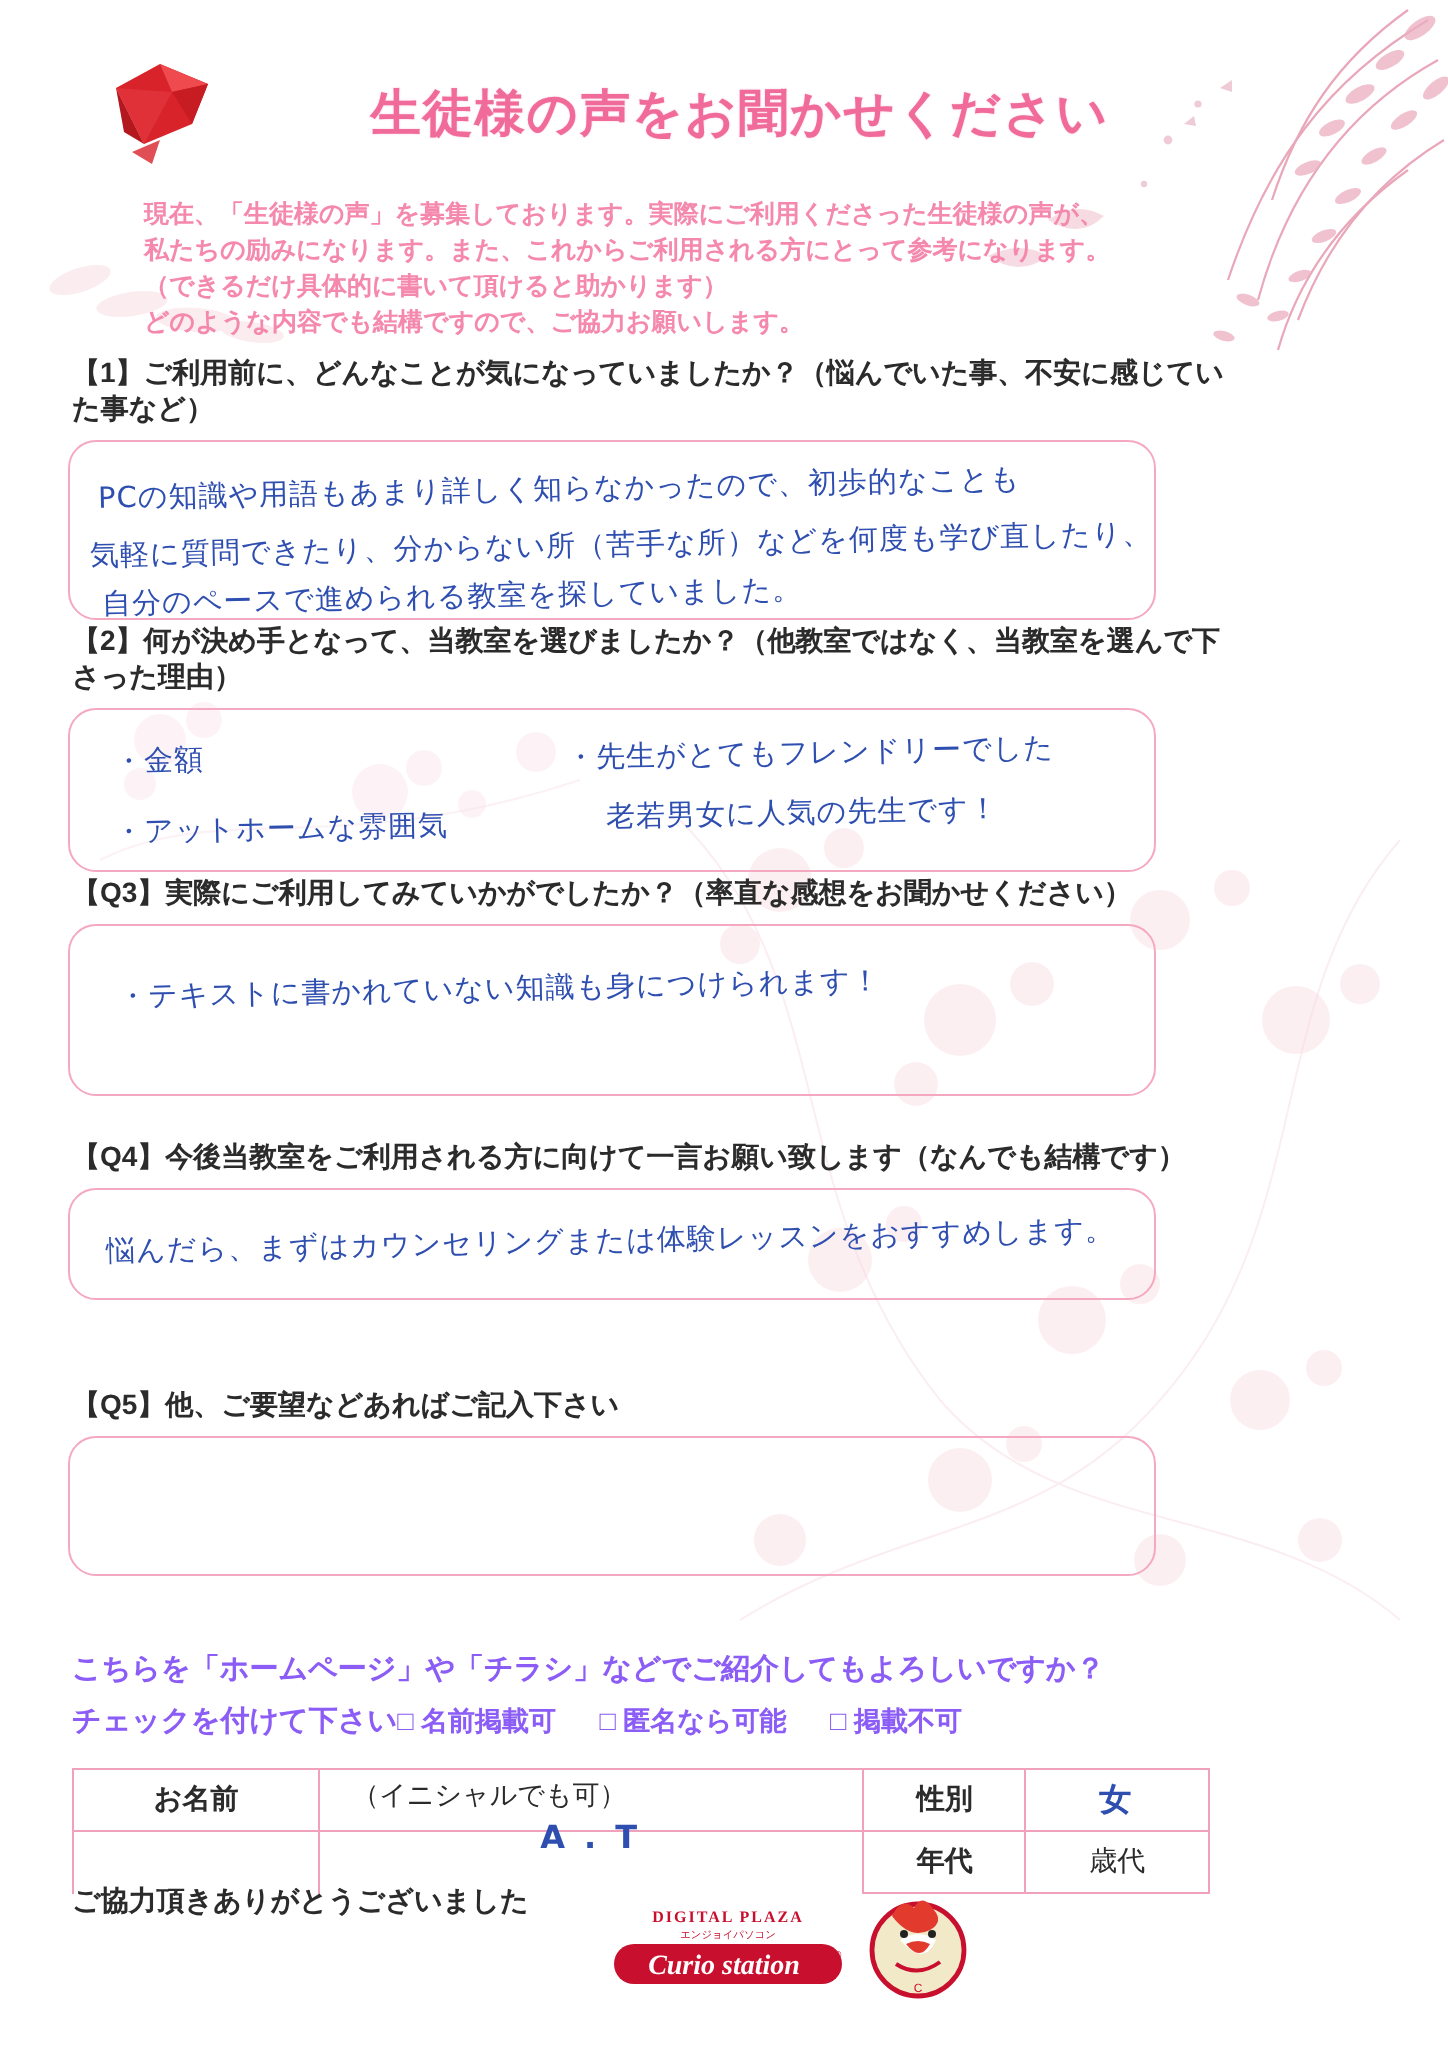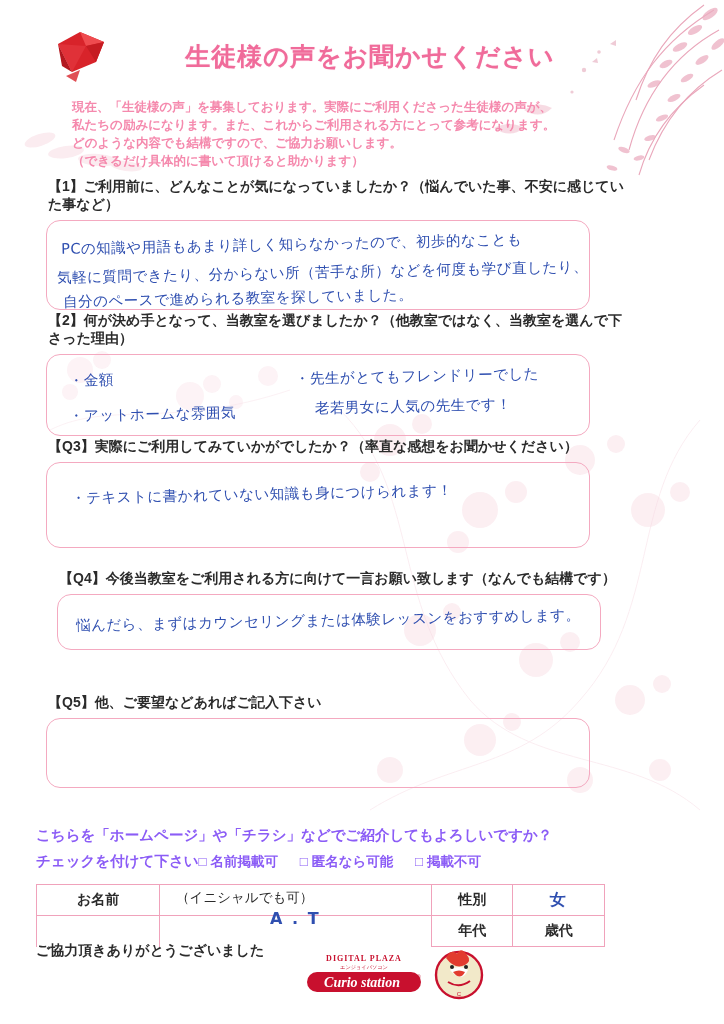--- a/index.html
+++ b/index.html
@@ -66,21 +66,21 @@
     left: 72px; top: 98px;
     width: 560px;
     font-size: 12.5px;
     line-height: 18px;
     color: #f589ad;
     font-weight: bold;
   }
   .lead div { white-space: nowrap; }
 
   
-  .qblock { position: absolute; left: 12px; width: 612px; }
+  .qblock { position: absolute; left: 0; width: 612px; }
   .qlabel {
     font-size: 14px;
     font-weight: bold;
     color: #2b2b2b;
     padding-left: 36px;
   }
   .answer-box {
     position: relative;
     margin: 6px 34px 0 34px;
     border: 1.6px solid #f4a9c0;
@@ -120,21 +120,21 @@
     font-size: 14px;
   }
   .nametable td {
     border: 1.3px solid #f0a2bb;
     height: 28px;
     text-align: center;
     color: #2b2b2b;
     font-weight: bold;
   }
   .nametable td.value {
-    font-weight: bold;
+    font-weight: normal;
     margin-left: 15px;
   }
   .hand-ink {
     color: #2f4fb0;
     font-family: "DejaVu Sans", sans-serif;
     font-size: 16px;
     letter-spacing: 2px;
   }
 
   .thanks {
@@ -259,22 +259,22 @@
       <polygon points="6,16 20,44 10,38" fill="#b3181f"></polygon>
       <polygon points="28,4 52,14 34,18" fill="#ef4b4f"></polygon>
       <polygon points="34,18 52,14 44,34" fill="#c61c22"></polygon>
       <polygon points="6,16 34,18 20,44" fill="#e03138"></polygon>
       <polygon points="14,48 28,42 24,54" fill="#d8232a" opacity=".8"></polygon>
     </svg>
     <div class="title">生徒様の声をお聞かせください</div>
     <div class="lead">
       <div>現在、「生徒様の声」を募集しております。実際にご利用くださった生徒様の声が、</div>
       <div>私たちの励みになります。また、これからご利用される方にとって参考になります。</div>
+      <div>（できるだけ具体的に書いて頂けると助かります）</div>
       <div>どのような内容でも結構ですので、ご協力お願いします。</div>
-      <div>（できるだけ具体的に書いて頂けると助かります）</div>
     </div>
   </div>
 
   <div class="qblock" style="top:178px;">
     <div class="qlabel">【1】ご利用前に、どんなことが気になっていましたか？（悩んでいた事、不安に感じていた事など）</div>
     <div class="answer-box" style="height:90px;">
       <span class="hand" style="left:14px; top:14px;">PCの知識や用語もあまり詳しく知らなかったので、初歩的なことも</span>
       <span class="hand" style="left:10px; top:42px;">気軽に質問できたり、分からない所（苦手な所）などを何度も学び直したり、</span>
       <span class="hand" style="left:16px; top:68px;">自分のペースで進められる教室を探していました。</span>
     </div>
@@ -290,21 +290,21 @@
     </div>
   </div>
 
   <div class="qblock" style="top:438px;">
     <div class="qlabel">【Q3】実際にご利用してみていかがでしたか？（率直な感想をお聞かせください）</div>
     <div class="answer-box" style="height:86px;">
       <span class="hand" style="left:24px; top:22px;">・テキストに書かれていない知識も身につけられます！</span>
     </div>
   </div>
 
-  <div class="qblock" style="top:570px;padding-left:11px;">
+  <div class="qblock" style="top:570px;">
     <div class="qlabel">【Q4】今後当教室をご利用される方に向けて一言お願い致します（なんでも結構です）</div>
     <div class="answer-box" style="height:56px;">
       <span class="hand" style="left:18px; top:16px;">悩んだら、まずはカウンセリングまたは体験レッスンをおすすめします。</span>
     </div>
   </div>
 
   <div class="qblock" style="top:694px;">
     <div class="qlabel">【Q5】他、ご要望などあればご記入下さい</div>
     <div class="answer-box" style="height:70px;"></div>
   </div>

